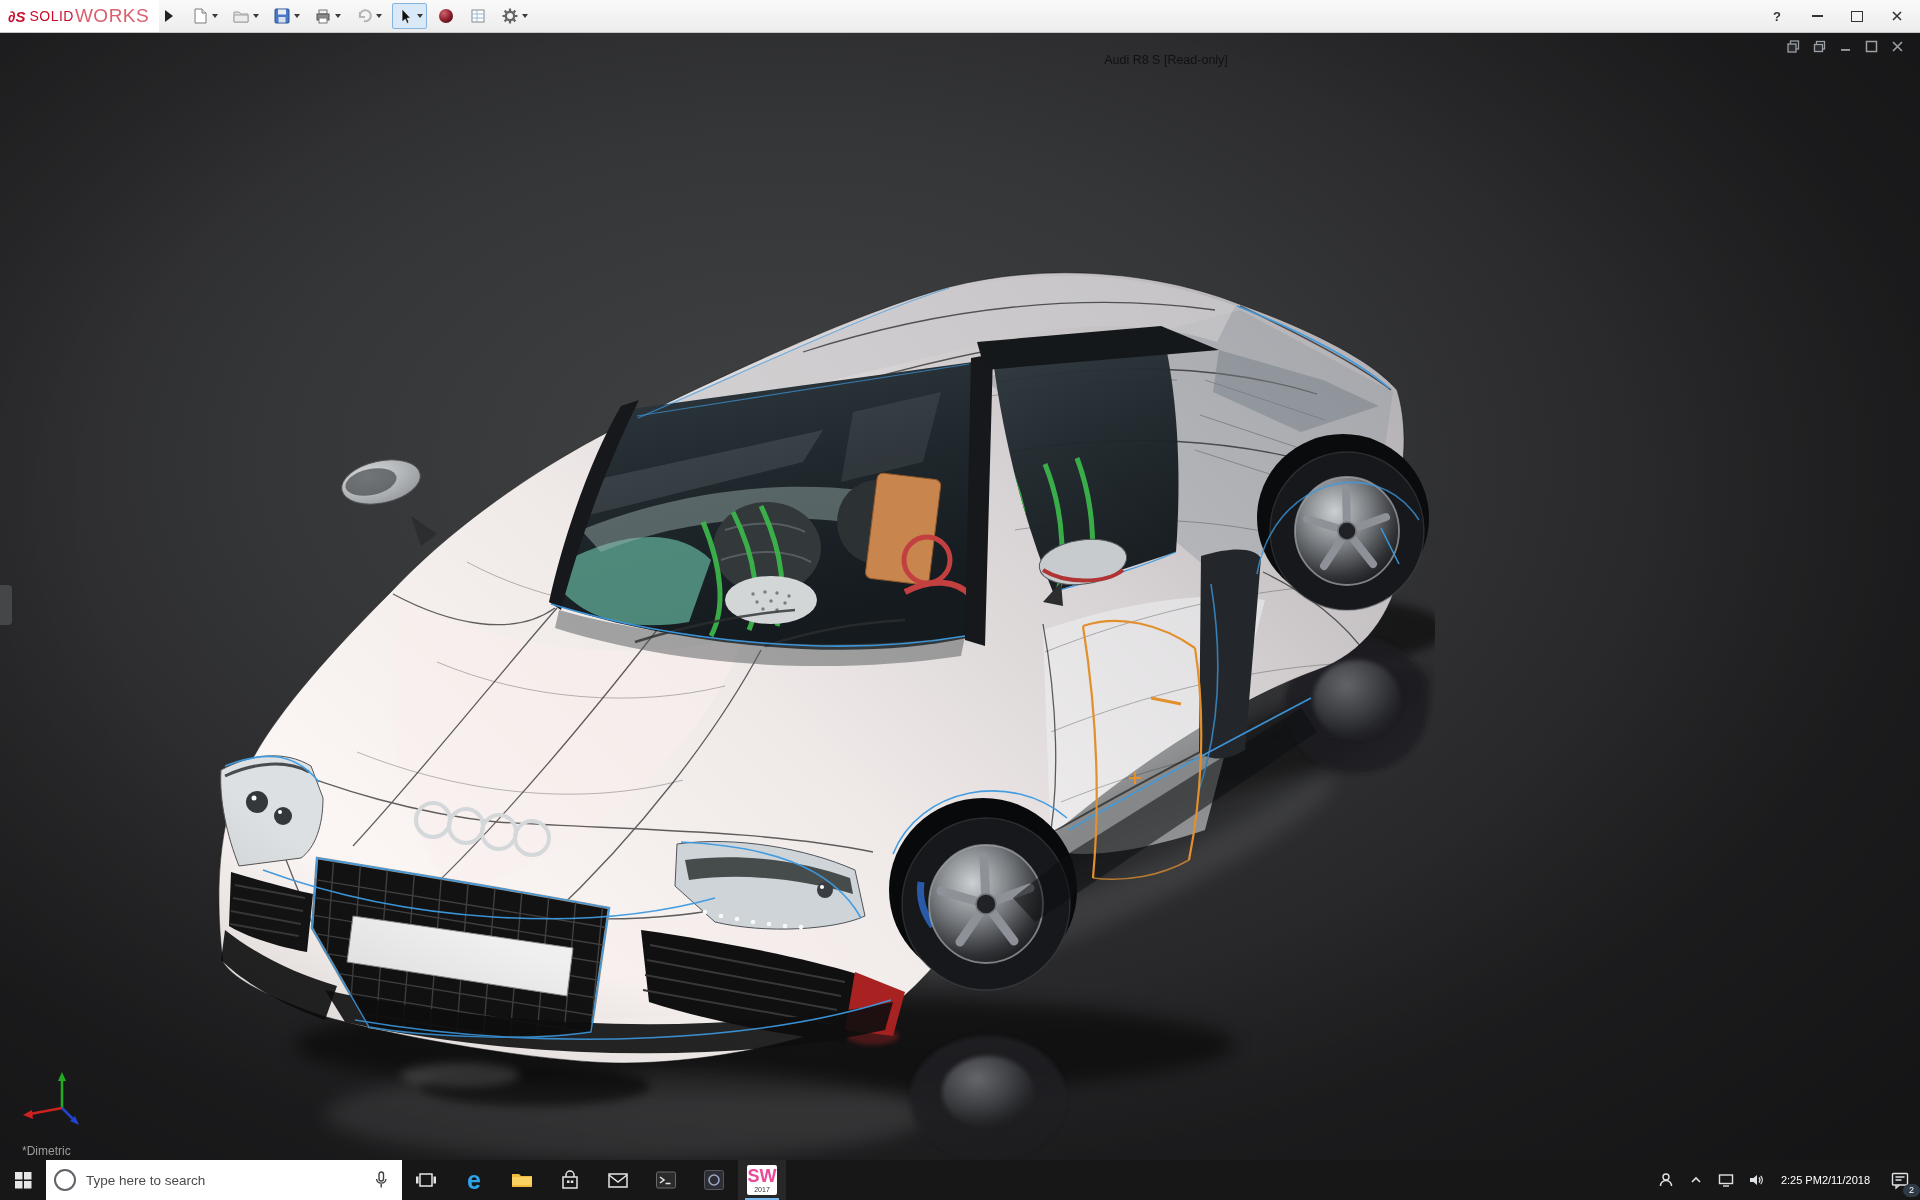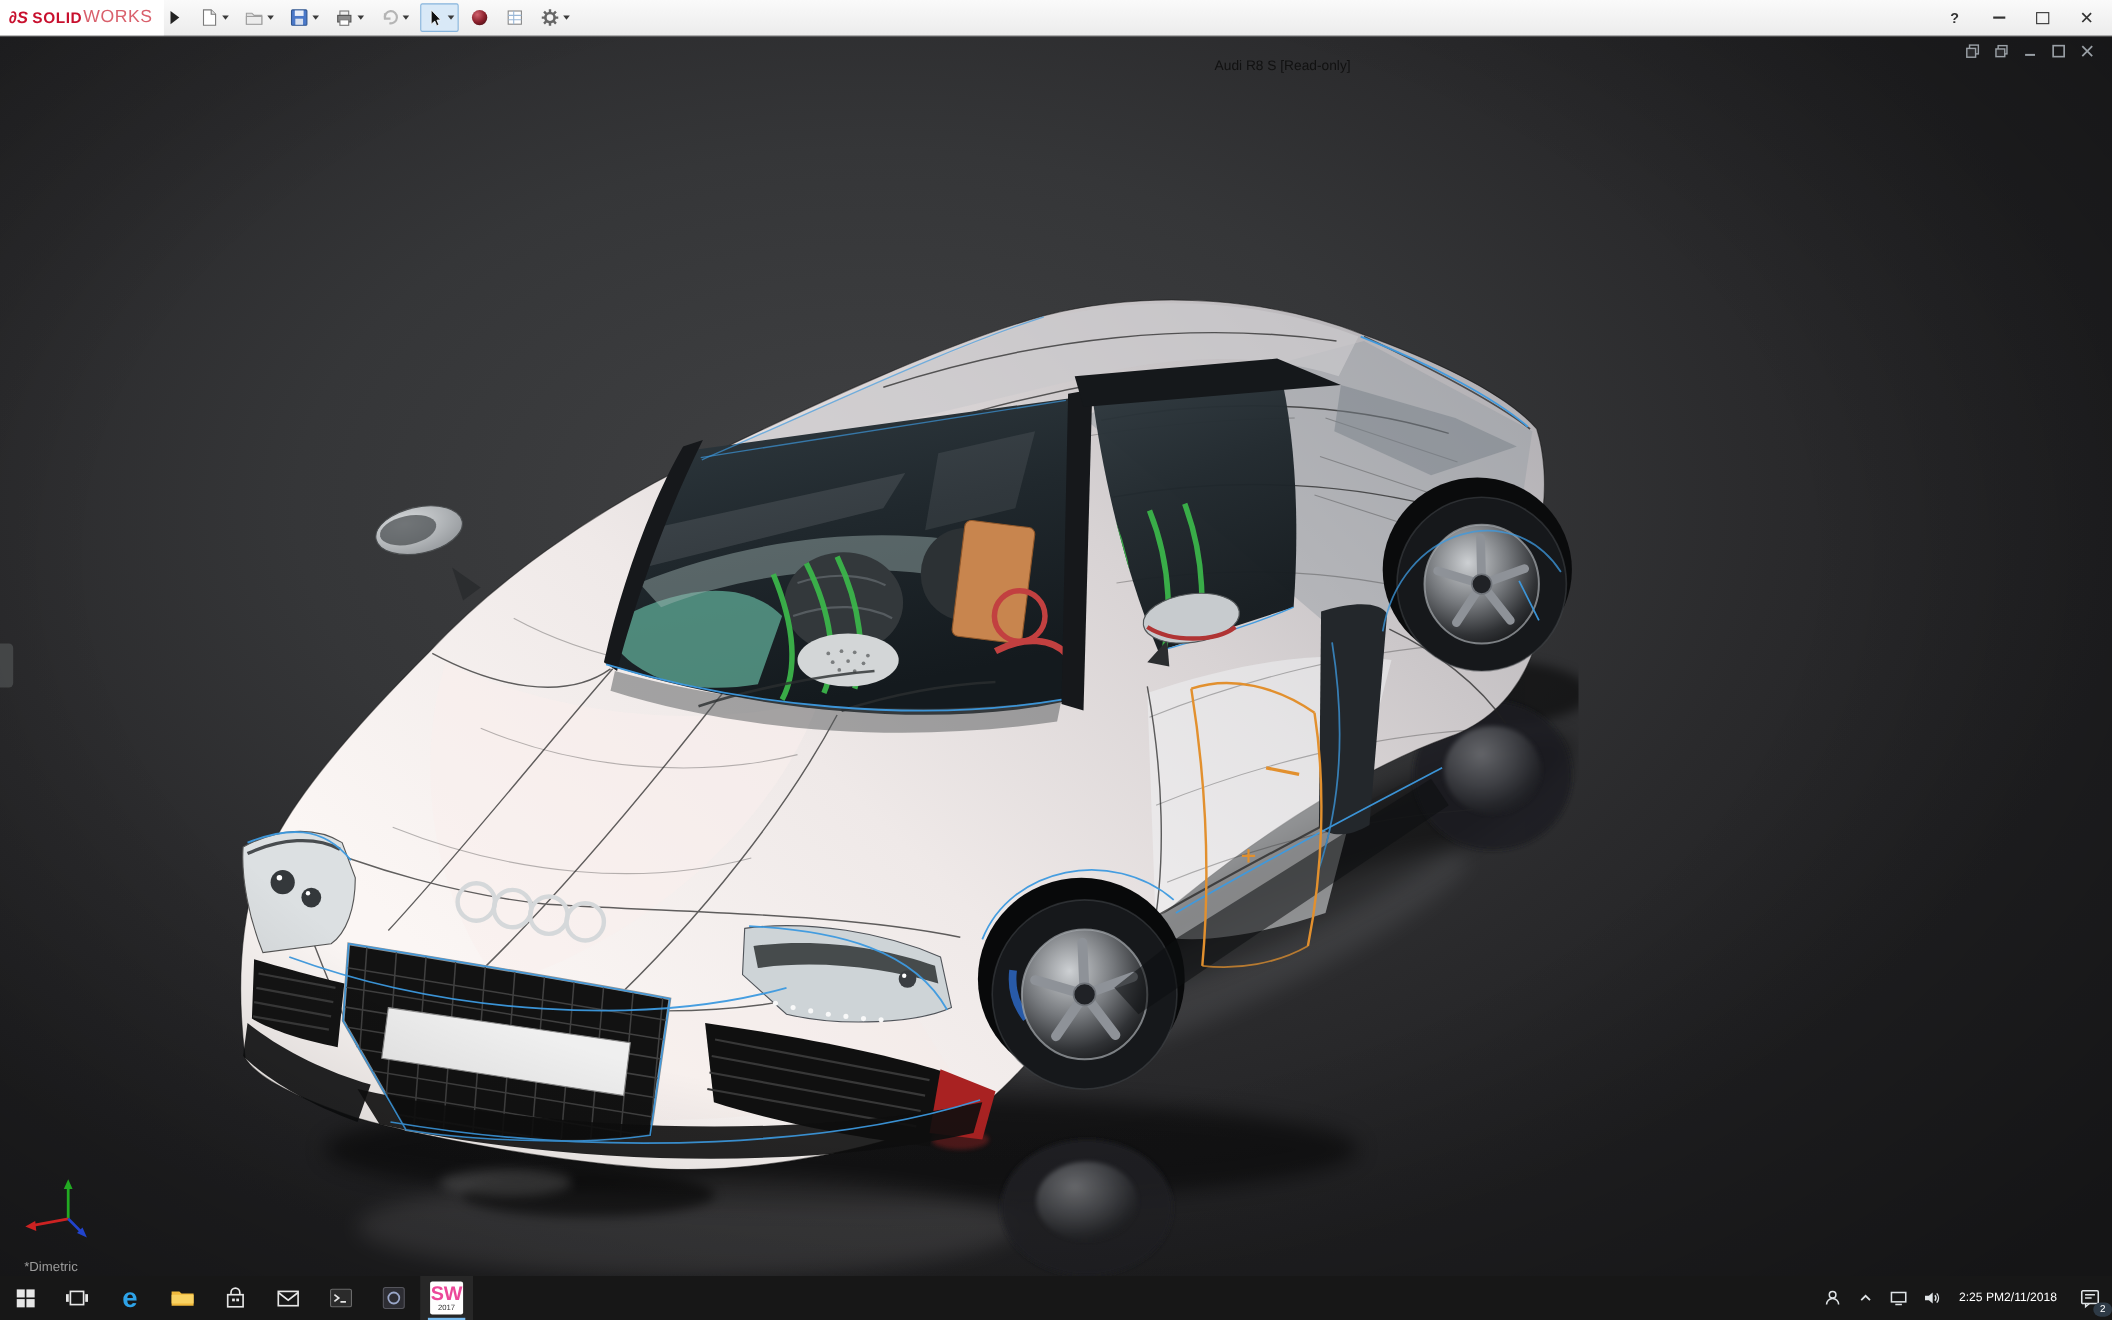--- a/index.html
+++ b/index.html
@@ -5,22 +5,22 @@
   html,body{margin:0;padding:0;background:#000;}
   body{width:1920px;height:1200px;position:relative;overflow:hidden;
        font-family:"Liberation Sans",sans-serif;-webkit-font-smoothing:antialiased;}
 
   
   .titlebar{position:absolute;left:0;top:0;width:1920px;height:32px;
     background:linear-gradient(#fafafa,#ececec);border-bottom:1px solid #c6c6c6;
     display:flex;align-items:center;z-index:30;}
   .brand{height:32px;display:flex;align-items:center;padding:0 10px 0 8px;background:#fff;gap:4px;}
   .brand-mark{font-style:italic;font-weight:700;font-size:15px;color:#c8102e;}
-  .brand-solid{font-weight:700;font-size:14px;color:#c8102e;letter-spacing:.5px;}
-  .brand-works{font-weight:400;font-size:16px;color:#d9606c;letter-spacing:.5px;margin-left:-3px;}
+  .brand-solid{font-weight:400;font-size:14px;color:#c8102e;letter-spacing:.5px;}
+  .brand-works{font-weight:400;font-size:19px;color:#d9606c;letter-spacing:.5px;margin-left:-3px;}
   .flyout-arrow{width:0;height:0;border-top:6px solid transparent;border-bottom:6px solid transparent;
     border-left:8px solid #222;margin:0 14px 0 6px;}
   .toolbar{display:flex;align-items:center;gap:6px;}
   .tb-btn{display:flex;align-items:center;gap:2px;height:26px;padding:0 3px;background:transparent;
     border:1px solid transparent;border-radius:2px;}
   .tb-btn.active{background:#d9e9f7;border:1px solid #86b4dc;}
   .caret{width:0;height:0;border-left:3.5px solid transparent;border-right:3.5px solid transparent;
     border-top:4px solid #3a3a3a;margin-left:1px;}
   .doc-title{position:absolute;left:1166px;top:0;height:32px;line-height:32px;
     transform:translateX(-50%);font-size:12.5px;color:#111;white-space:nowrap;margin-top:44px;}
@@ -497,20 +497,31 @@
 <div class="taskbar">
   <button class="tk-btn start">
     <svg width="17" height="17">
       <rect x="0" y="0" width="7.5" height="7.5" fill="#e6e6e6"></rect>
         <rect x="9" y="0" width="7.5" height="7.5" fill="#e6e6e6"></rect>
       <rect x="0" y="9" width="7.5" height="7.5" fill="#e6e6e6"></rect>
         <rect x="9" y="9" width="7.5" height="7.5" fill="#e6e6e6"></rect>
     </svg>
   </button>
 
+  <div class="tk-search">
+    <span class="cortana"></span>
+    <input placeholder="Type here to search" style="">
+    <button class="mic-btn">
+      <svg width="14" height="18">
+        <rect x="5" y="1" width="4.5" height="9" rx="2.2" fill="none" stroke="#3c4043" stroke-width="1.4"></rect>
+        <path d="M2.5 8 a4.8 4.8 0 0 0 9.5 0" fill="none" stroke="#3c4043" stroke-width="1.4"></path>
+        <line x1="7.2" y1="13" x2="7.2" y2="16.5" stroke="#3c4043" stroke-width="1.4"></line>
+      </svg>
+    </button>
+  </div>
 
   <button class="tk-btn">
     <svg width="24" height="24">
       <rect x="6" y="6" width="12" height="12" fill="none" stroke="#e6e6e6" stroke-width="1.5"></rect>
       <rect x="2" y="8.5" width="2.5" height="7" fill="#e6e6e6"></rect>
         <rect x="19.5" y="8.5" width="2.5" height="7" fill="#e6e6e6"></rect>
     </svg>
   </button>
   <button class="tk-btn">
     <span class="edge-e">e</span>

